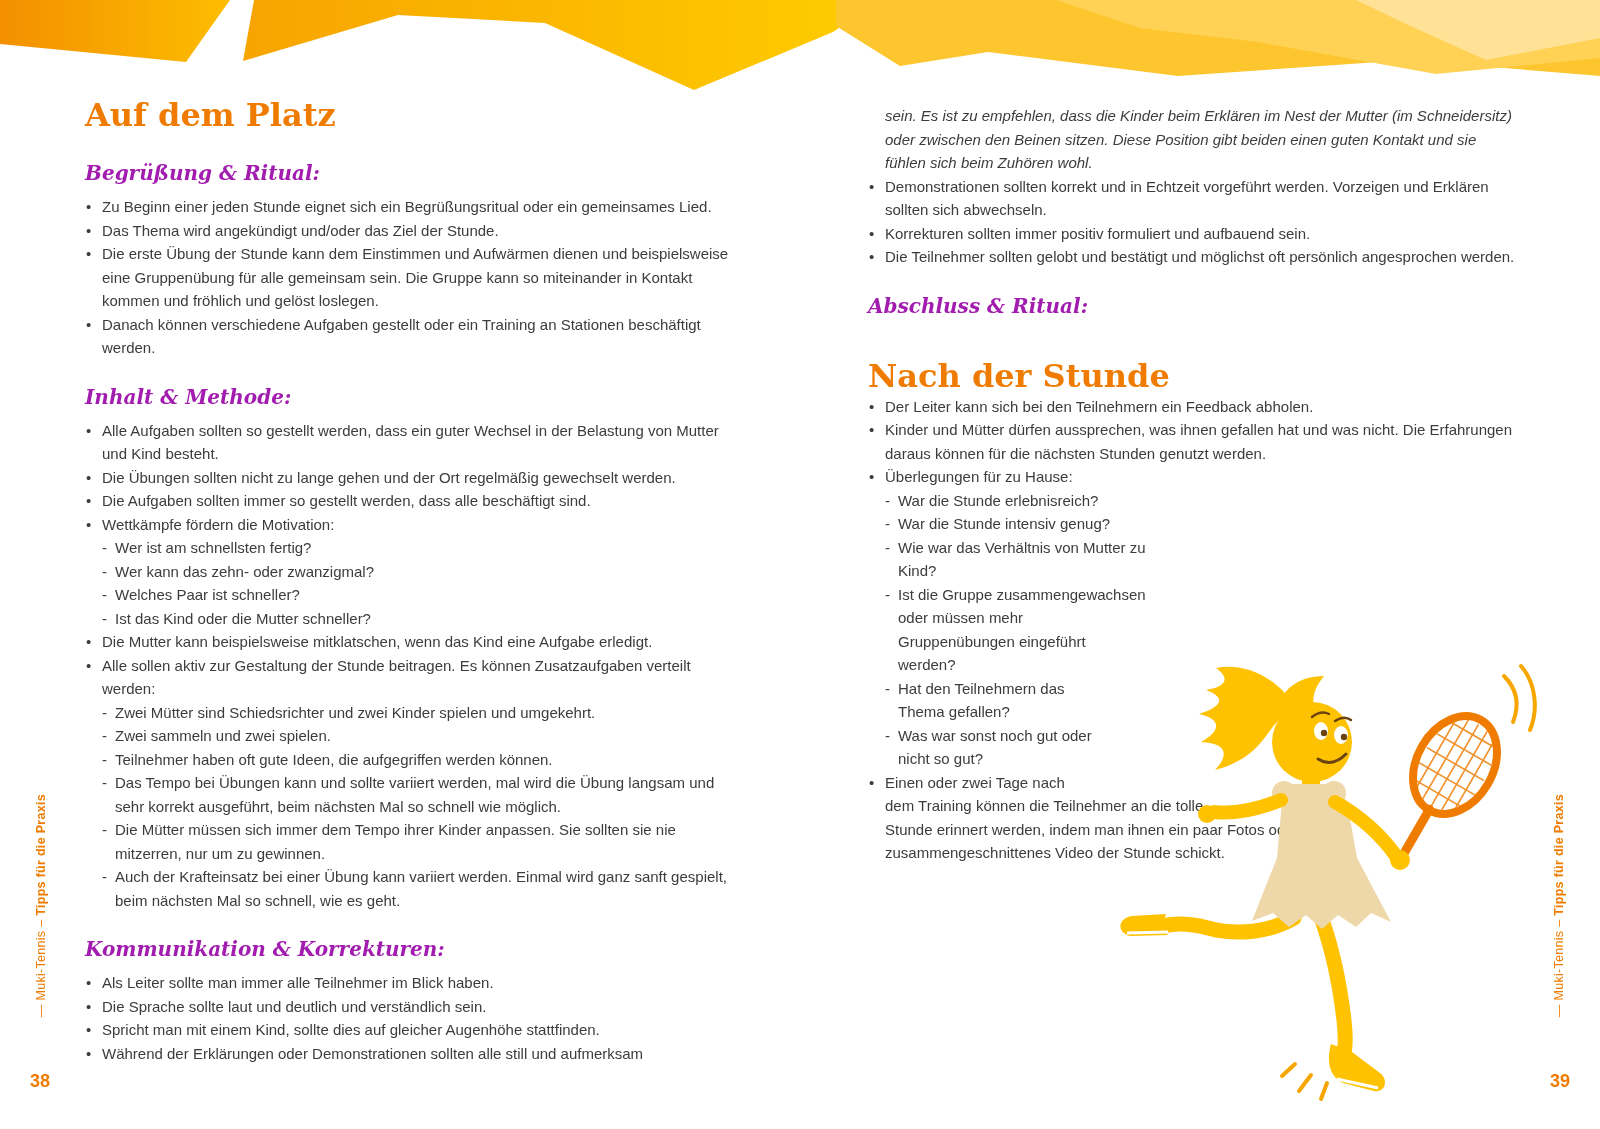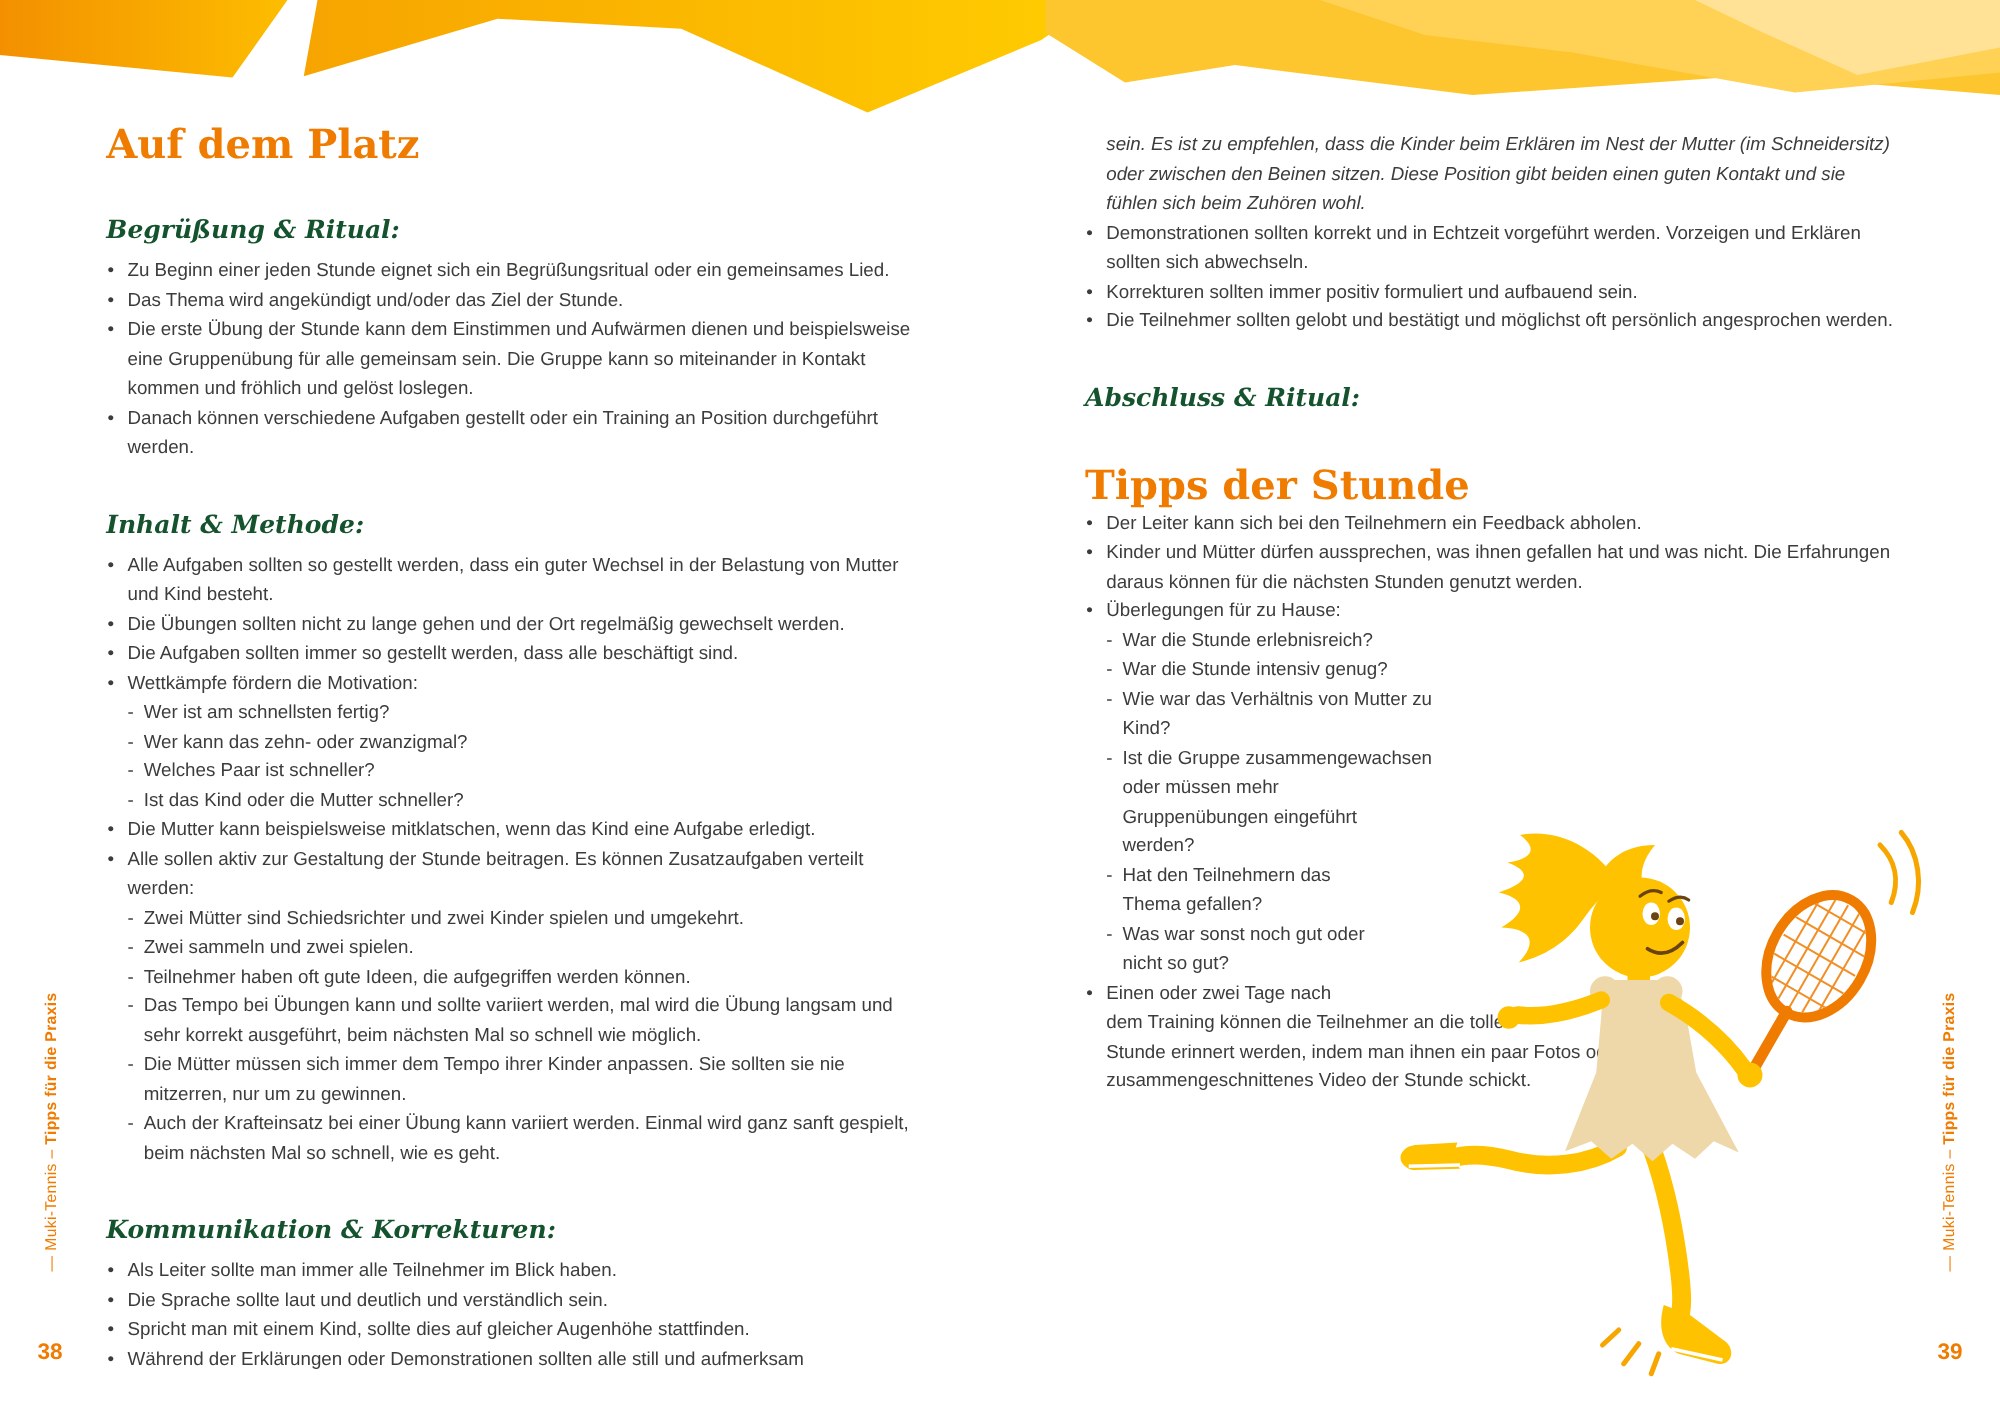--- a/index.html
+++ b/index.html
@@ -5,21 +5,21 @@
   html,body{margin:0;padding:0;background:#ffffff;}
   .spread{
     position:relative;width:1600px;height:1129px;background:#fff;overflow:hidden;
     color:#3c3c3b;font-family:"Liberation Sans",sans-serif;font-size:15px;line-height:23.5px;
   }
   .top-deco{position:absolute;top:0;left:0;display:block;}
   .col{position:absolute;}
   .col-left{left:85px;top:96px;width:648px;}
   .col-right{left:868px;top:104px;width:652px;}
   .big-title{font-family:"DejaVu Serif",serif;font-weight:700;font-size:32px;line-height:38px;color:#ef7c00;margin:0 0 26px 0;}
-  .sec-head{font-family:"DejaVu Serif",serif;font-style:italic;font-weight:700;font-size:20px;line-height:26px;color:#14532d;margin:36px 0 9px 0;}
+  .sec-head{font-family:"DejaVu Serif",serif;font-style:italic;font-weight:700;font-size:20px;line-height:26px;color:#a21caf;margin:24px 0 9px 0;}
   .nach-title{margin:38px 0 0 0;}
   .bullets{list-style:none;margin:0;padding:0;}
   .b-item{position:relative;padding-left:17px;}
   .b-item::before{content:"\2022";position:absolute;left:1px;top:0;}
   .sub-bullets{list-style:none;margin:0;padding:0;}
   .s-item{position:relative;padding-left:13px;}
   .s-item::before{content:"-";position:absolute;left:0;top:0;}
   .cont{margin:0 0 0 17px;font-style:italic;}
   .list-after-title{}
   .wrap-spacer{
@@ -64,21 +64,21 @@
 
   <div class="col col-left">
     <h1 class="big-title">Auf dem Platz</h1>
 
     <section>
       <h2 class="sec-head">Begrüßung &amp; Ritual:</h2>
       <ul class="bullets">
           <li class="b-item">Zu Beginn einer jeden Stunde eignet sich ein Begrüßungsritual oder ein gemeinsames Lied.</li>
           <li class="b-item">Das Thema wird angekündigt und/oder das Ziel der Stunde.</li>
           <li class="b-item">Die erste Übung der Stunde kann dem Einstimmen und Aufwärmen dienen und beispielsweise eine Gruppenübung für alle gemeinsam sein. Die Gruppe kann so miteinander in Kontakt kommen und fröhlich und gelöst loslegen.</li>
-          <li class="b-item">Danach können verschiedene Aufgaben gestellt oder ein Training an Position durchgeführt werden.</li>
+          <li class="b-item">Danach können verschiedene Aufgaben gestellt oder ein Training an Stationen beschäftigt werden.</li>
         </ul>
     </section>
 
     <section>
       <h2 class="sec-head">Inhalt &amp; Methode:</h2>
       <ul class="bullets">
           <li class="b-item">Alle Aufgaben sollten so gestellt werden, dass ein guter Wechsel in der Belastung von Mutter und Kind besteht.</li>
           <li class="b-item">Die Übungen sollten nicht zu lange gehen und der Ort regelmäßig gewechselt werden.</li>
           <li class="b-item">Die Aufgaben sollten immer so gestellt werden, dass alle beschäftigt sind.</li>
           <li class="b-item">Wettkämpfe fördern die Motivation:<ul class="sub-bullets">
@@ -115,21 +115,21 @@
     <ul class="bullets">
         <li class="b-item">Demonstrationen sollten korrekt und in Echtzeit vorgeführt werden. Vorzeigen und Erklären sollten sich abwechseln.</li>
         <li class="b-item">Korrekturen sollten immer positiv formuliert und aufbauend sein.</li>
         <li class="b-item">Die Teilnehmer sollten gelobt und bestätigt und möglichst oft persönlich angesprochen werden.</li>
       </ul>
 
     <section>
       <h2 class="sec-head">Abschluss &amp; Ritual:</h2>
     </section>
 
-    <h1 class="big-title nach-title">Tipps der Stunde</h1>
+    <h1 class="big-title nach-title">Nach der Stunde</h1>
     <ul class="bullets list-after-title">
         <li class="b-item">Der Leiter kann sich bei den Teilnehmern ein Feedback abholen.</li>
         <li class="b-item">Kinder und Mütter dürfen aussprechen, was ihnen gefallen hat und was nicht. Die Erfahrungen daraus können für die nächsten Stunden genutzt werden.</li>
       </ul>
     <div class="wrap-spacer"></div>
     <ul class="bullets">
         <li class="b-item">Überlegungen für zu Hause:<ul class="sub-bullets">
             <li class="s-item">War die Stunde erlebnisreich?</li>
             <li class="s-item">War die Stunde intensiv genug?</li>
             <li class="s-item">Wie war das Verhältnis von Mutter zu Kind?</li>

